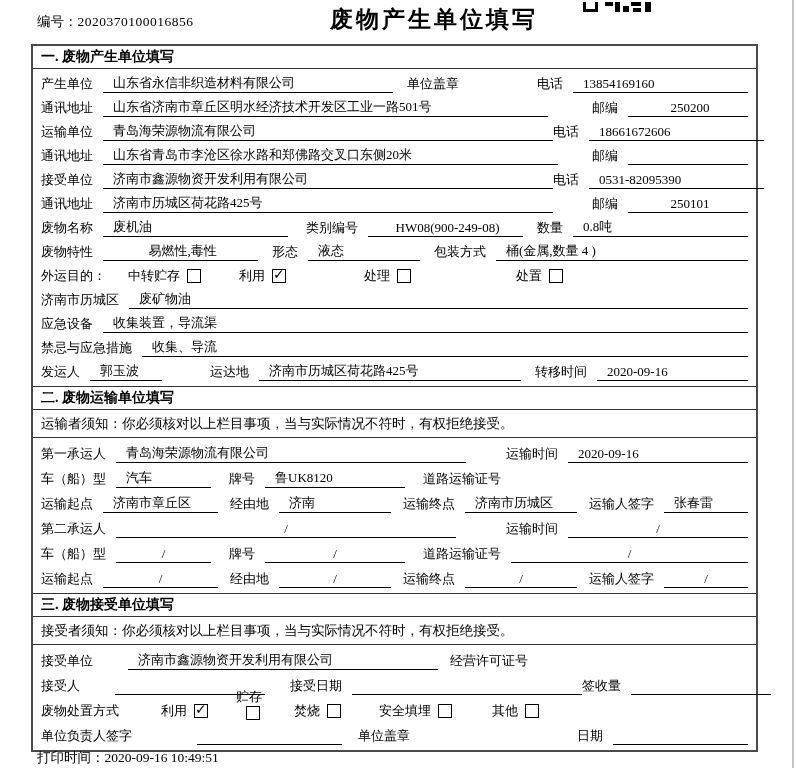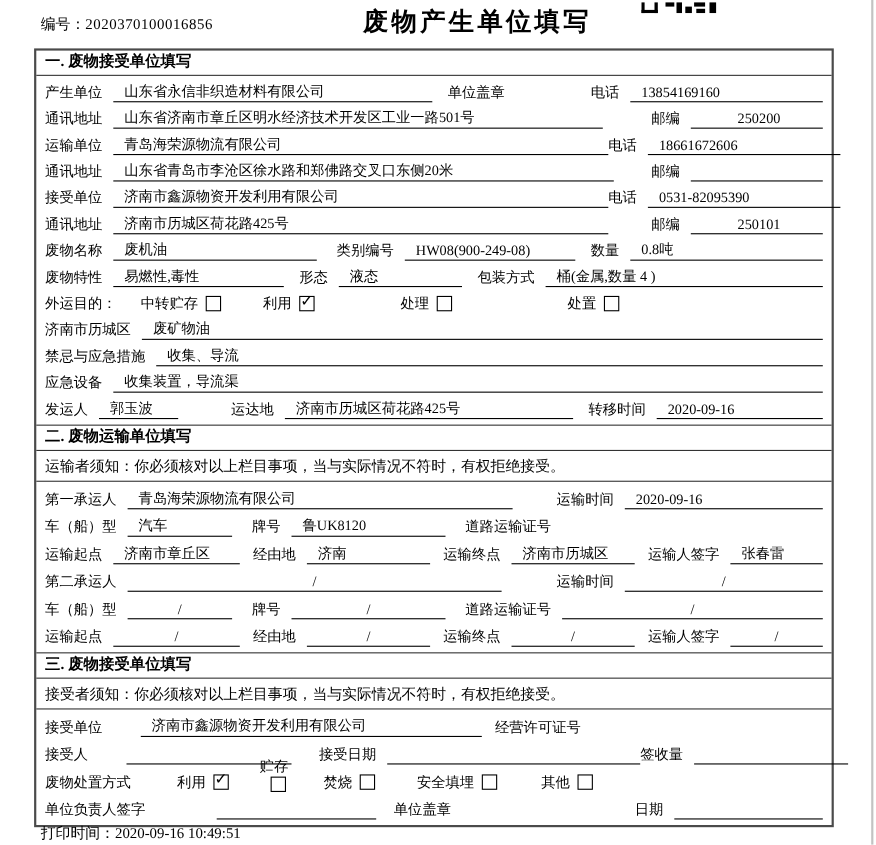--- a/index.html
+++ b/index.html
@@ -29,21 +29,21 @@
   .sec-body { padding:2px 8px 3px 8px; }
   .row { display:flex; align-items:flex-end; height:24px; padding-bottom:2px; box-sizing:border-box; white-space:nowrap; }
   .sec-body.s2 .row, .sec-body.s3 .row { height:25px; }
   .lbl { margin-right:10px; flex:none; }
   .u { border-bottom:1px solid #000; padding:0 6px 0 10px; box-sizing:border-box; overflow:hidden; flex:none; }
   .u.ctr { text-align:center; padding:0 4px; }
   .grow { flex:1 1 auto; }
   .ml-a { margin-left:auto; }
   .w72{width:72px;} .w95{width:95px;} .w112{width:112px;} .w115{width:115px;}
   .w120{width:120px;text-align:center;} .w135{width:135px;} .w140{width:140px;} .w145{width:145px;}
-  .w150{width:150px;} .w155{width:155px;} .w175{width:175px;} .w180{width:180px;}
+  .w150{width:150px;} .w155{width:155px;text-align:center;} .w175{width:175px;} .w180{width:180px;}
   .w185{width:185px;} .w230{width:230px;} .w262{width:262px;}
   .w290{width:290px;} .w310{width:310px;} .w340{width:340px;} .w350{width:350px;}
   .w445{width:445px;} .w450{width:450px;} .w455{width:455px;}
   .ml12{margin-left:12px;} .ml14{margin-left:14px;} .ml16{margin-left:16px;}
   .ml18{margin-left:18px;} .ml25{margin-left:25px;}
   .ml32{margin-left:32px;} .ml38{margin-left:38px;} .ml40{margin-left:40px;}
   .ml44{margin-left:28px;flex-direction:column;} .ml48{margin-left:48px;} .ml55{margin-left:55px;}
   .ml78{margin-left:78px;} .ml105{margin-left:105px;text-align:right;}
   .opt { display:flex; align-items:center; flex:none; }
   .cb {
@@ -74,21 +74,21 @@
     <rect x="32" y="0" width="5" height="10" fill="#000"></rect>
     <rect x="40" y="4" width="6" height="6" fill="#000"></rect>
     <rect x="48" y="0" width="10" height="4" fill="#000"></rect>
     <rect x="50" y="6" width="8" height="4" fill="#000"></rect>
     <rect x="62" y="0" width="6" height="10" fill="#000"></rect>
   </svg>
 </div>
 
 <div class="form-table">
 
-  <div class="sec-h">一. 废物接受单位填写</div>
+  <div class="sec-h">一. 废物产生单位填写</div>
   <div class="sec-body s1">
 
     <div class="row">
       <span class="lbl">产生单位</span>
       <span class="u w290">山东省永信非织造材料有限公司</span>
       <span class="lbl ml14">单位盖章</span>
       <span class="lbl ml-a">电话</span>
       <span class="u w175">13854169160</span>
     </div>
 
@@ -164,27 +164,27 @@
         <span class="cb"></span>
       </span>
     </div>
 
     <div class="row">
       <span class="lbl">济南市历城区</span>
       <span class="u grow">废矿物油</span>
     </div>
 
     <div class="row">
+      <span class="lbl">应急设备</span>
+      <span class="u grow">收集装置，导流渠</span>
+    </div>
+
+    <div class="row">
       <span class="lbl">禁忌与应急措施</span>
       <span class="u grow">收集、导流</span>
-    </div>
-
-    <div class="row">
-      <span class="lbl">应急设备</span>
-      <span class="u grow">收集装置，导流渠</span>
     </div>
 
     <div class="row">
       <span class="lbl">发运人</span>
       <span class="u w72">郭玉波</span>
       <span class="lbl ml48">运达地</span>
       <span class="u w262">济南市历城区荷花路425号</span>
       <span class="lbl ml14">转移时间</span>
       <span class="u grow">2020-09-16</span>
     </div>

